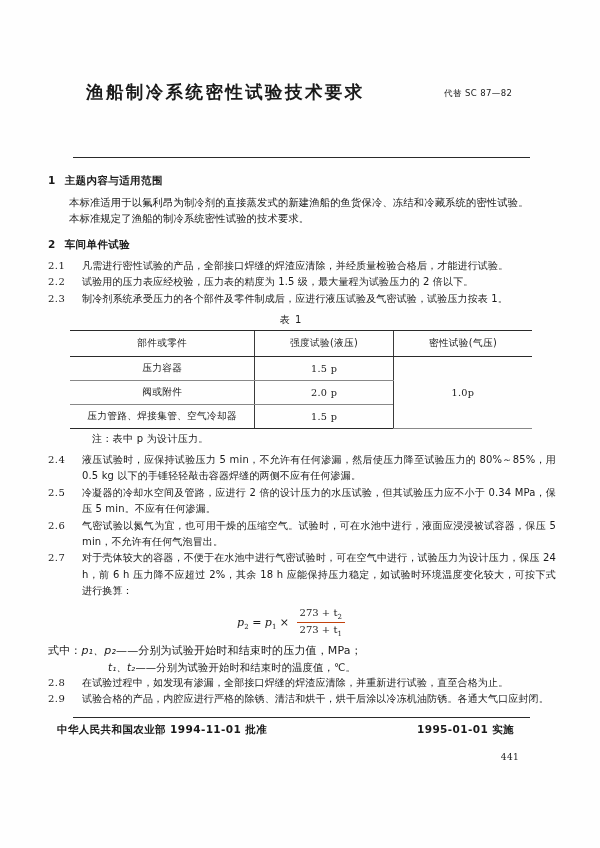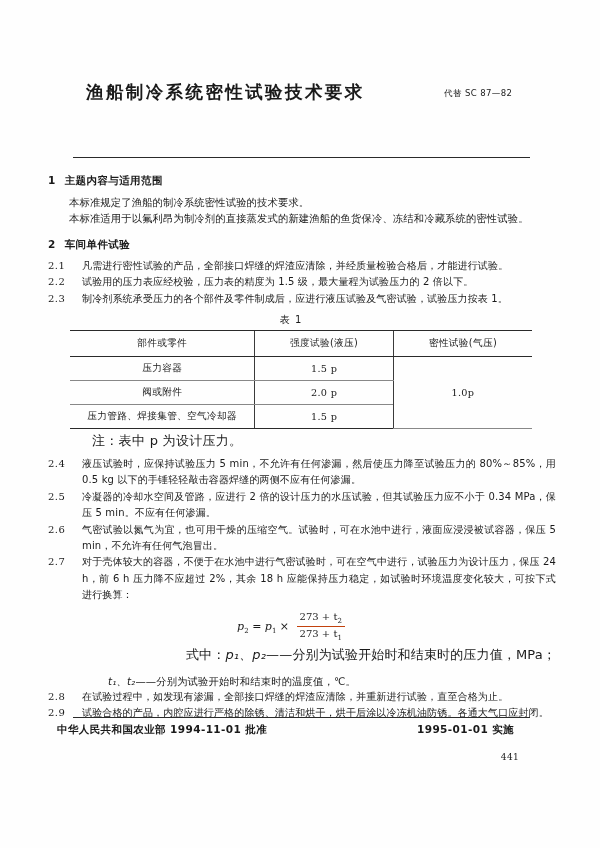--- a/index.html
+++ b/index.html
@@ -157,21 +157,21 @@
   }
   table.spec th:first-child, table.spec td:first-child {
     border-left: none;
   }
   td.merged {
     border-bottom: 1.5px solid #2a2a2a;
   }
   .pval { font-family: "DejaVu Serif", "Liberation Serif", serif; }
   .tbl-note {
     margin: 3px 0 0 92px;
-    font-size: 13px;
+    font-size: 10px;
     letter-spacing: 0.3px;
   }
 
   
   .formula {
     margin: 7px 0 5px 0;
     text-align: center;
     padding-right: 18px;
     font-family: "DejaVu Serif", "Liberation Serif", serif;
     font-size: 11px;
@@ -180,25 +180,24 @@
     display: inline-block;
     vertical-align: middle;
     text-align: center;
     margin-left: 4px;
   }
   .frac .nu { display: block; padding: 0 3px 1px; font-size: 10px; }
   .frac .de { display: block; border-top: 1px solid #c2410c; padding: 1px 3px 0; font-size: 10px; }
   .fvar { font-style: italic; }
   sub { font-size: 7px; }
   .where {
-    margin: 0 44px 10px 48px;
-    font-size: 13px;
+    margin: 0 44px 0 48px;
+    font-size: 11px;
     line-height: 16px;
     letter-spacing: 0.15px;
-    text-align: right;
   }
   .where2 {
     margin: 0 44px 0 48px;
     padding-left: 60px;
     font-size: 10.3px;
     line-height: 16px;
     letter-spacing: 0.15px;
   }
 
   
@@ -256,22 +255,22 @@
     </div>
   </div>
   <div class="rule-top"></div>
 
   <div class="body">
 
     <div class="sec-head">
       <span class="sh-num">1</span><span>主题内容与适用范围</span>
     </div>
     <div class="gap6"></div>
+    <p class="para indent">本标准适用于以氟利昂为制冷剂的直接蒸发式的新建渔船的鱼货保冷、冻结和冷藏系统的密性试验。</p>
     <p class="para indent">本标准规定了渔船的制冷系统密性试验的技术要求。</p>
-    <p class="para indent">本标准适用于以氟利昂为制冷剂的直接蒸发式的新建渔船的鱼货保冷、冻结和冷藏系统的密性试验。</p>
 
     <div class="gap9"></div>
 
     <div class="sec-head">
       <span class="sh-num">2</span><span>车间单件试验</span>
     </div>
     <div class="gap6"></div>
 
     <div class="item">
       <span class="num">2.1</span>

